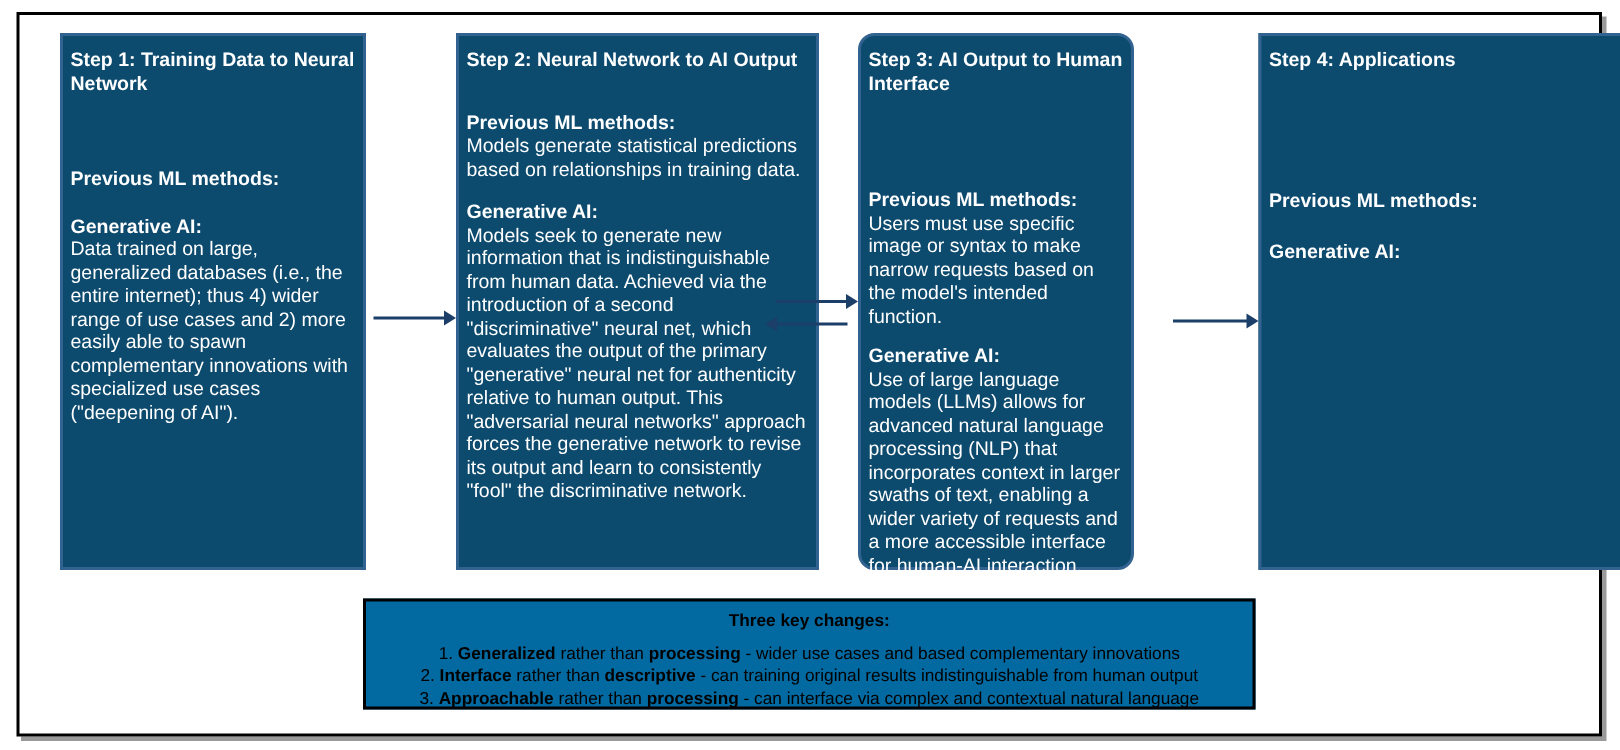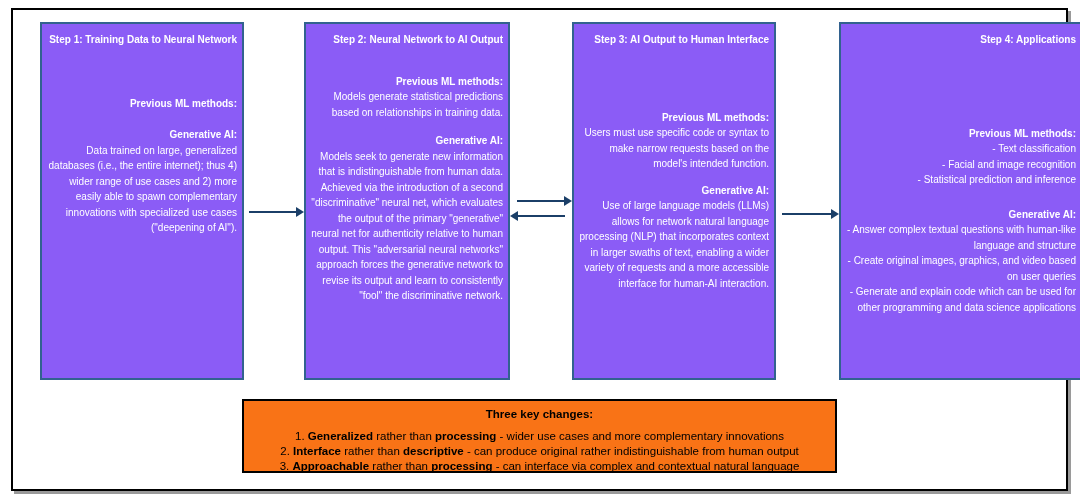--- a/index.html
+++ b/index.html
@@ -22,37 +22,37 @@
     width: 1053px;
     height: 479px;
     border: 2px solid #000000;
     box-shadow: 3px 3px 0 #9a9a9a;
     background: #ffffff;
   }
   .step-box {
     position: absolute;
     top: 22px;
     height: 358px;
-    background: #8b5cf6;
+    background: #0c4a6e;
     border: 2px solid #32628f;
     box-sizing: border-box;
     color: #ffffff;
-    text-align: right;
-    font-size: 10px;
+    text-align: left;
+    font-size: 13px;
     line-height: 15.5px;
     padding: 8px 5px 0 5px;
   }
   .step-box .box-title {
     font-weight: bold;
   }
   .sec-heading { font-weight: bold; }
   .sec-body { white-space: pre-line; }
   .b1 { left: 40px;  width: 204px; }
-  .b2 { left: 304px; width: 206px; }
-  .b3 { left: 572px; width: 204px; }
+  .b2 { left: 304px; width: 242px; }
+  .b3 { left: 572px; width: 184px; border-radius: 11px; }
   .b4 { left: 839px; width: 244px; }
   .b1 .sec-first { margin-top: 48px; }
   .b2 .sec-first { margin-top: 26px; }
   .b3 .sec-first { margin-top: 62px; }
   .b4 .sec-first { margin-top: 78px; }
   .b1 .sec-second { margin-top: 16px; }
   .b2 .sec-second { margin-top: 13px; }
   .b3 .sec-second { margin-top: 11px; }
   .b4 .sec-second { margin-top: 19px; }
   .flow-arrow {
@@ -81,21 +81,21 @@
     border-bottom: 5px solid transparent;
   }
   .key-box {
     position: absolute;
     left: 242px;
     top: 399px;
     width: 595px;
     height: 74px;
     border: 2px solid #000000;
     box-sizing: border-box;
-    background: #f97316;
+    background: #0369a1;
     color: #000000;
     text-align: center;
     font-size: 11.5px;
     line-height: 15px;
     padding-top: 6px;
   }
   .key-title {
     font-weight: bold;
     margin-bottom: 7px;
   }
@@ -126,48 +126,42 @@
     <div class="sec sec-second">
       <div class="sec-heading">Generative AI:</div>
       <div class="sec-body">Models seek to generate new information that is indistinguishable from human data. Achieved via the introduction of a second "discriminative" neural net, which evaluates the output of the primary "generative" neural net for authenticity relative to human output. This "adversarial neural networks" approach forces the generative network to revise its output and learn to consistently "fool" the discriminative network.</div>
     </div>
   </div>
 
   <div class="step-box b3">
     <div class="box-title">Step 3: AI Output to Human Interface</div>
     <div class="sec sec-first">
       <div class="sec-heading">Previous ML methods:</div>
-      <div class="sec-body">Users must use specific code or syntax to make narrow requests based on the model's intended function.</div>
+      <div class="sec-body">Users must use specific image or syntax to make narrow requests based on the model's intended function.</div>
     </div>
     <div class="sec sec-second">
       <div class="sec-heading">Generative AI:</div>
-      <div class="sec-body">Use of large language models (LLMs) allows for network natural language processing (NLP) that incorporates context in larger swaths of text, enabling a wider variety of requests and a more accessible interface for human-AI interaction.</div>
+      <div class="sec-body">Use of large language models (LLMs) allows for advanced natural language processing (NLP) that incorporates context in larger swaths of text, enabling a wider variety of requests and a more accessible interface for human-AI interaction.</div>
     </div>
   </div>
 
   <div class="step-box b4">
     <div class="box-title">Step 4: Applications</div>
     <div class="sec sec-first">
       <div class="sec-heading">Previous ML methods:</div>
-      <div class="sec-body">- Text classification
-- Facial and image recognition
-- Statistical prediction and inference</div>
     </div>
     <div class="sec sec-second">
       <div class="sec-heading">Generative AI:</div>
-      <div class="sec-body">- Answer complex textual questions with human-like language and structure
-- Create original images, graphics, and video based on user queries
-- Generate and explain code which can be used for other programming and data science applications</div>
     </div>
   </div>
 
   <div class="flow-arrow right" style="left:249px; top:211px; width:48px;"></div>
   <div class="flow-arrow right" style="left:517px; top:200px; width:48px;"></div>
   <div class="flow-arrow left" style="left:517px; top:215px; width:48px;"></div>
   <div class="flow-arrow right" style="left:782px; top:213px; width:50px;"></div>
 
   <div class="key-box">
     <div class="key-title">Three key changes:</div>
-    <div class="kc-item"><span>1. </span><b>Generalized</b><span> rather than </span><b>processing</b><span> - wider use cases and more complementary innovations</span></div>
-    <div class="kc-item"><span>2. </span><b>Interface</b><span> rather than </span><b>descriptive</b><span> - can produce original rather indistinguishable from human output</span></div>
+    <div class="kc-item"><span>1. </span><b>Generalized</b><span> rather than </span><b>processing</b><span> - wider use cases and based complementary innovations</span></div>
+    <div class="kc-item"><span>2. </span><b>Interface</b><span> rather than </span><b>descriptive</b><span> - can training original results indistinguishable from human output</span></div>
     <div class="kc-item"><span>3. </span><b>Approachable</b><span> rather than </span><b>processing</b><span> - can interface via complex and contextual natural language</span></div>
   </div>
 </div>
 
 </body></html>

